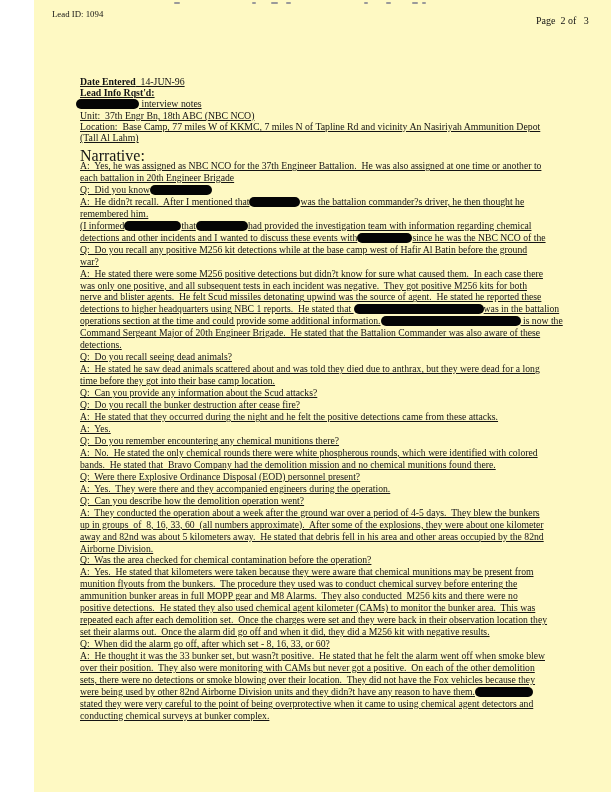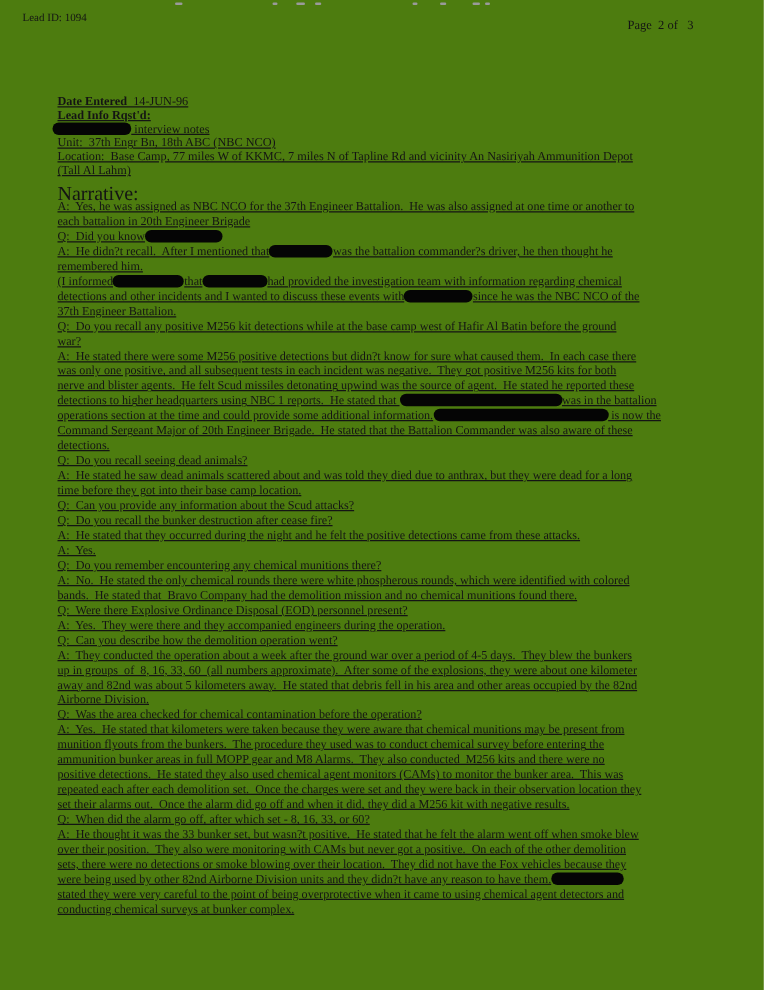--- a/index.html
+++ b/index.html
@@ -1,18 +1,18 @@
 <!DOCTYPE html>
 <html><head>
 <meta charset="utf-8">
 <style>
   html,body{margin:0;padding:0;background:#ffffff;}
   body{width:611px;height:792px;position:relative;overflow:hidden;
        font-family:"Liberation Serif","DejaVu Serif",serif;color:#141414;}
-  .page{position:absolute;inset:0;background:#4d7c0f;}
+  .page{position:absolute;inset:0;background:#fef9c3;margin-left:34px;}
   .scanmark{position:absolute;top:2px;height:2px;background:#9a9a9a;border-radius:1px;}
   .lead-id{position:absolute;left:18px;top:9px;font-size:8.8px;white-space:pre;}
   .page-num{position:absolute;left:502px;top:15px;font-size:10px;white-space:pre;}
   .meta{position:absolute;left:46px;top:76px;font-size:9.8px;line-height:11.1px;}
   .narr-head{position:absolute;left:46px;top:147px;font-size:16px;font-weight:normal;}
   .narr{position:absolute;left:46px;top:160px;font-size:9.7px;line-height:11.95px;}
   .tline{white-space:pre;text-decoration:underline;}
   .b{font-weight:bold;}
   .redaction{display:inline-block;height:10px;background:#050505;border-radius:5px;
              vertical-align:middle;position:relative;top:-1px;}
@@ -44,21 +44,20 @@
     </div>
   <div class="narr-head">Narrative:</div>
   <div class="narr">
       <div class="tline"><span>A:  Yes, he was assigned as NBC NCO for the 37th Engineer Battalion.  He was also assigned at one time or another to</span></div>
       <div class="tline"><span>each battalion in 20th Engineer Brigade</span></div>
       <div class="tline"><span>Q:  Did you know</span><span class="redaction" style="width: 62px; background: rgb(5, 5, 5);"></span></div>
       <div class="tline"><span>A:  He didn?t recall.  After I mentioned that</span><span class="redaction" style="width: 51px; background: rgb(5, 5, 5);"></span><span>was the battalion commander?s driver, he then thought he</span></div>
       <div class="tline"><span>remembered him.</span></div>
       <div class="tline"><span>(I informed</span><span class="redaction" style="width: 57px; background: rgb(5, 5, 5);"></span><span>that</span><span class="redaction" style="width: 52px; background: rgb(5, 5, 5);"></span><span>had provided the investigation team with information regarding chemical</span></div>
       <div class="tline"><span>detections and other incidents and I wanted to discuss these events with</span><span class="redaction" style="width: 55px; background: rgb(5, 5, 5);"></span><span>since he was the NBC NCO of the</span></div>
-      <div class="tline"><span>37th Engineer Battalion.</span></div>
       <div class="tline"><span>Q:  Do you recall any positive M256 kit detections while at the base camp west of Hafir Al Batin before the ground</span></div>
       <div class="tline"><span>war?</span></div>
       <div class="tline"><span>A:  He stated there were some M256 positive detections but didn?t know for sure what caused them.  In each case there</span></div>
       <div class="tline"><span>was only one positive, and all subsequent tests in each incident was negative.  They got positive M256 kits for both</span></div>
       <div class="tline"><span>nerve and blister agents.  He felt Scud missiles detonating upwind was the source of agent.  He stated he reported these</span></div>
       <div class="tline"><span>detections to higher headquarters using NBC 1 reports.  He stated that </span><span class="redaction" style="width: 130px; background: rgb(5, 5, 5);"></span><span>was in the battalion</span></div>
       <div class="tline"><span>operations section at the time and could provide some additional information.</span><span class="redaction" style="width: 140px; background: rgb(5, 5, 5);"></span><span> is now the</span></div>
       <div class="tline"><span>Command Sergeant Major of 20th Engineer Brigade.  He stated that the Battalion Commander was also aware of these</span></div>
       <div class="tline"><span>detections.</span></div>
       <div class="tline"><span>Q:  Do you recall seeing dead animals?</span></div>
@@ -75,21 +74,21 @@
       <div class="tline"><span>A:  Yes.  They were there and they accompanied engineers during the operation.</span></div>
       <div class="tline"><span>Q:  Can you describe how the demolition operation went?</span></div>
       <div class="tline"><span>A:  They conducted the operation about a week after the ground war over a period of 4-5 days.  They blew the bunkers</span></div>
       <div class="tline"><span>up in groups  of  8, 16, 33, 60  (all numbers approximate).  After some of the explosions, they were about one kilometer</span></div>
       <div class="tline"><span>away and 82nd was about 5 kilometers away.  He stated that debris fell in his area and other areas occupied by the 82nd</span></div>
       <div class="tline"><span>Airborne Division.</span></div>
       <div class="tline"><span>Q:  Was the area checked for chemical contamination before the operation?</span></div>
       <div class="tline"><span>A:  Yes.  He stated that kilometers were taken because they were aware that chemical munitions may be present from</span></div>
       <div class="tline"><span>munition flyouts from the bunkers.  The procedure they used was to conduct chemical survey before entering the</span></div>
       <div class="tline"><span>ammunition bunker areas in full MOPP gear and M8 Alarms.  They also conducted  M256 kits and there were no</span></div>
-      <div class="tline"><span>positive detections.  He stated they also used chemical agent monitors (CAMs) to monitor the bunker area.  This was</span></div>
+      <div class="tline"><span>positive detections.  He stated they also used chemical agent kilometer (CAMs) to monitor the bunker area.  This was</span></div>
       <div class="tline"><span>repeated each after each demolition set.  Once the charges were set and they were back in their observation location they</span></div>
       <div class="tline"><span>set their alarms out.  Once the alarm did go off and when it did, they did a M256 kit with negative results.</span></div>
       <div class="tline"><span>Q:  When did the alarm go off, after which set - 8, 16, 33, or 60?</span></div>
       <div class="tline"><span>A:  He thought it was the 33 bunker set, but wasn?t positive.  He stated that he felt the alarm went off when smoke blew</span></div>
       <div class="tline"><span>over their position.  They also were monitoring with CAMs but never got a positive.  On each of the other demolition</span></div>
       <div class="tline"><span>sets, there were no detections or smoke blowing over their location.  They did not have the Fox vehicles because they</span></div>
       <div class="tline"><span>were being used by other 82nd Airborne Division units and they didn?t have any reason to have them.</span><span class="redaction" style="width: 58px; background: rgb(5, 5, 5);"></span></div>
       <div class="tline"><span>stated they were very careful to the point of being overprotective when it came to using chemical agent detectors and</span></div>
       <div class="tline"><span>conducting chemical surveys at bunker complex.</span></div>
     </div>

